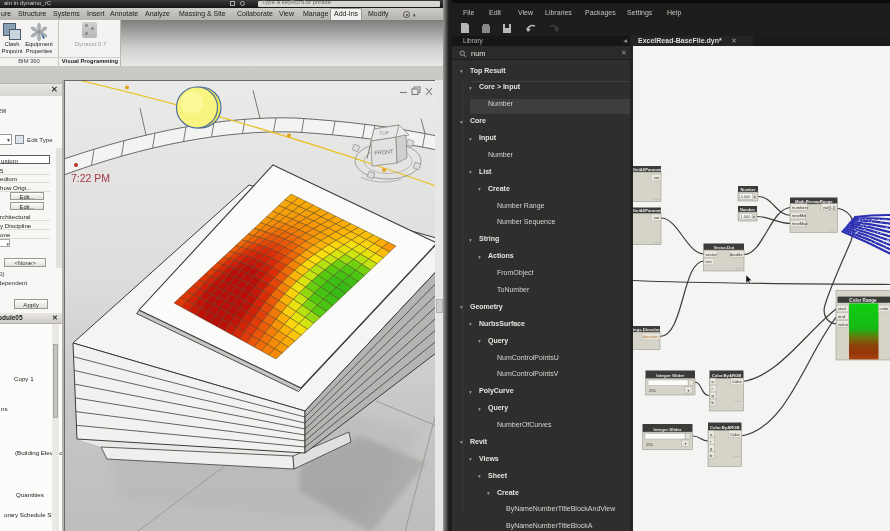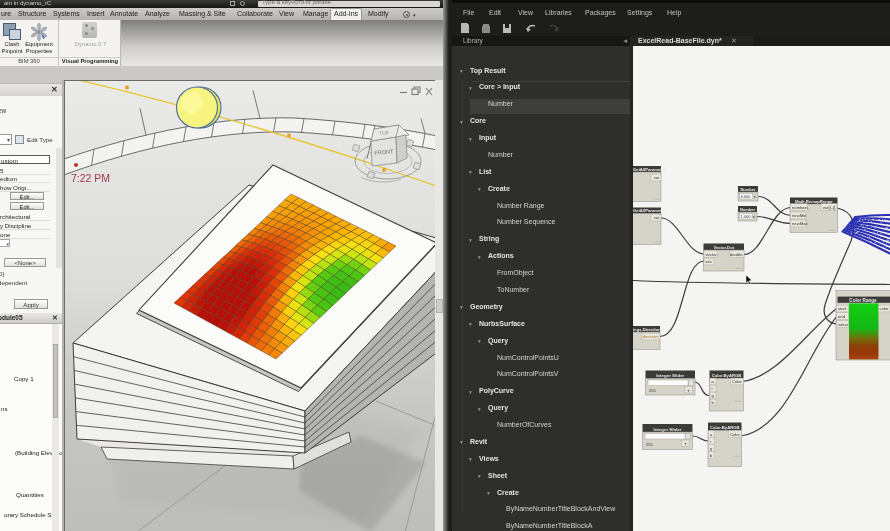--- a/index.html
+++ b/index.html
@@ -471,20 +471,28 @@
         <path d="M75,4 a5,4 0 0 0 -7,5" stroke="#b8b8b6" stroke-width="1.6" fill="none"></path>
         <path d="M66,6 l2,4 l3,-3 z" fill="#b8b8b6"></path>
         <path d="M90,4 a5,4 0 0 1 7,5" stroke="#3e3e3c" stroke-width="1.6" fill="none"></path>
         <path d="M99,6 l-2,4 l-3,-3 z" fill="#3e3e3c"></path>
       </svg>
     </div>
     <div class="abs" style="left:0;top:36px;width:181px;height:10px;background:#161614">
       <div class="abs" style="left:11px;top:1px;font-size:6.5px;color:#b2b2b0">Library</div>
       <div class="abs" style="left:170px;top:1px;font-size:6.5px;color:#8a8a88">◄</div>
     </div>
+    <div class="abs" style="left:0;top:46px;width:181px;height:14px;background:#2a2a28;border-bottom:1px solid #1a1a18">
+      <svg class="abs" style="left:7px;top:3.5px" width="8" height="8" viewBox="0 0 8 8">
+        <circle cx="3.2" cy="3.2" r="2.2" fill="none" stroke="#9a9a98" stroke-width="1"></circle>
+        <path d="M5,5 l2,2" stroke="#9a9a98" stroke-width="1"></path>
+      </svg>
+      <div class="abs" style="left:19px;top:3px;font-size:7.5px;color:#e2e2e0">num</div>
+      <div class="abs" style="left:169px;top:3px;font-size:7px;color:#9a9a98">✕</div>
+    </div>
     <div style="position:absolute;left:9.5px;top:80px;width:1px;height:432px;background:#3a3a38"></div>
     <div style="position:absolute;left:18px;right:2px;top:99.3px;height:15px;background:#3e3e3c"></div>
     <div style="position:absolute;left:20px;right:8px;top:81.0px;height:1px;background:#3f3f3d"></div>
     <span style="position:absolute;left:8px;top:68.0px;font-size:5.5px;color:#9a9a98">▾</span>
     <div style="position:absolute;left:18px;top:66.5px;font-size:7px;font-weight:bold;color:#e4e4e2;white-space:nowrap">Top Result</div>
     <span style="position:absolute;left:17px;top:84.9px;font-size:5.5px;color:#9a9a98">▾</span>
     <div style="position:absolute;left:27px;top:83.4px;font-size:7px;font-weight:bold;color:#e4e4e2;white-space:nowrap">Core &gt; Input</div>
     <div style="position:absolute;left:36px;top:100.3px;font-size:7px;font-weight:normal;color:#d4d4d2;white-space:nowrap">Number</div>
     <span style="position:absolute;left:8px;top:118.6px;font-size:5.5px;color:#9a9a98">▾</span>
     <div style="position:absolute;left:18px;top:117.1px;font-size:7px;font-weight:bold;color:#e4e4e2;white-space:nowrap">Core</div>

